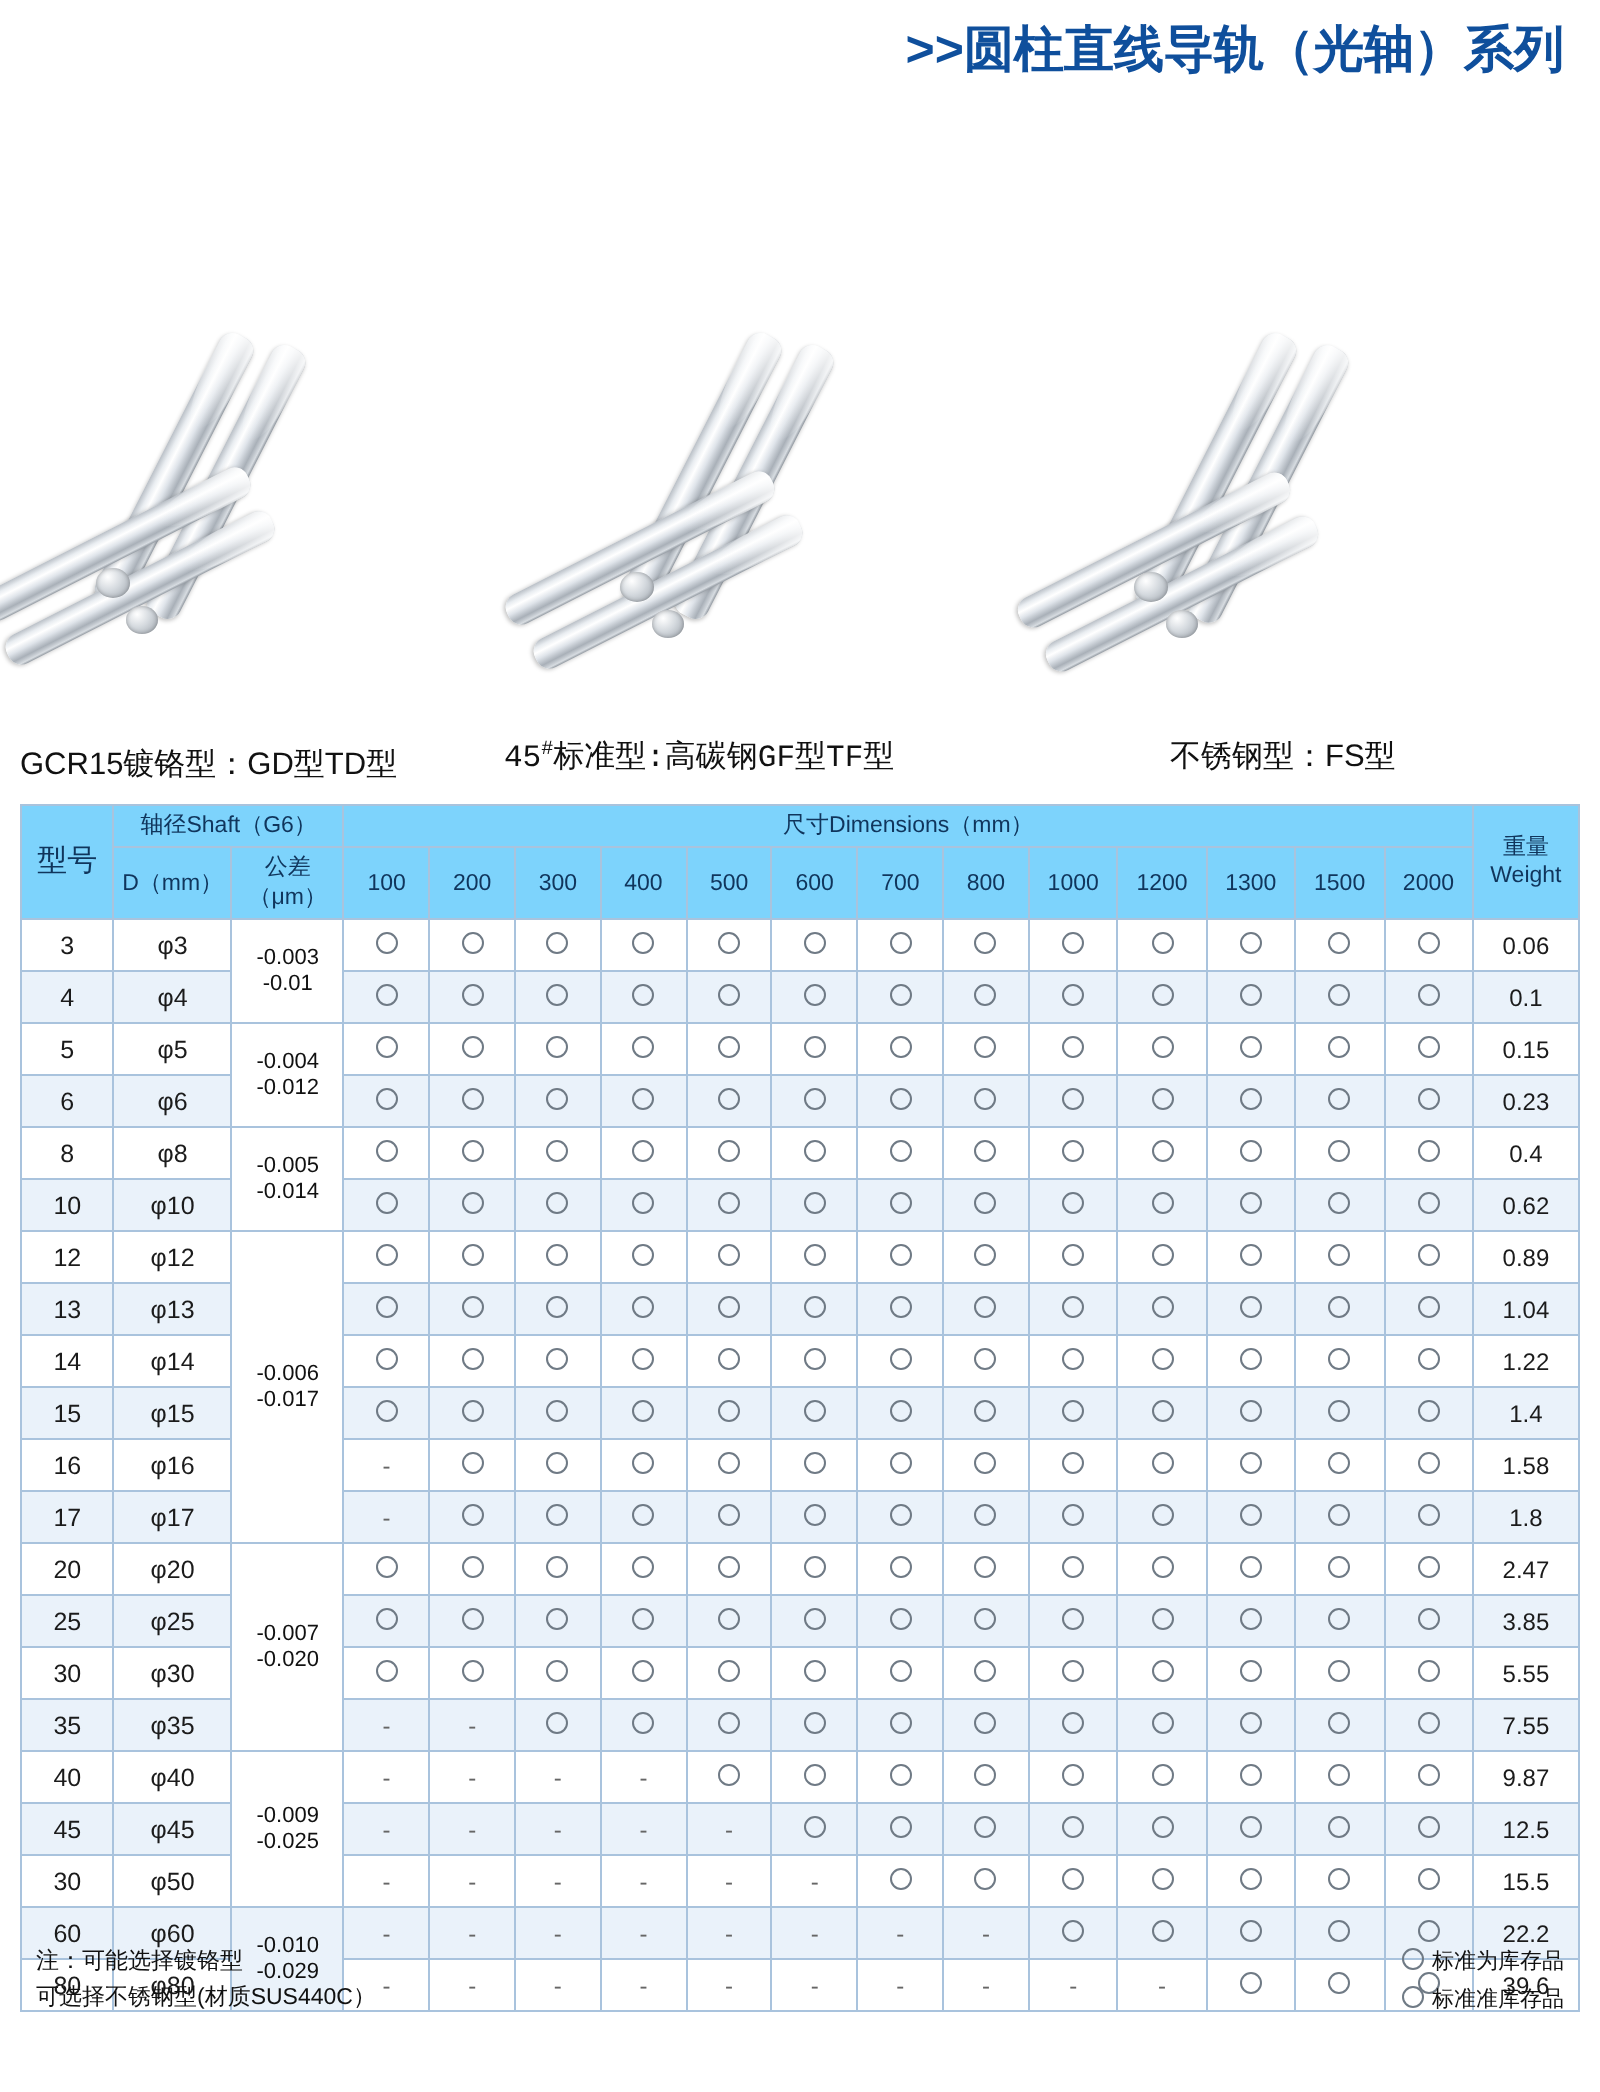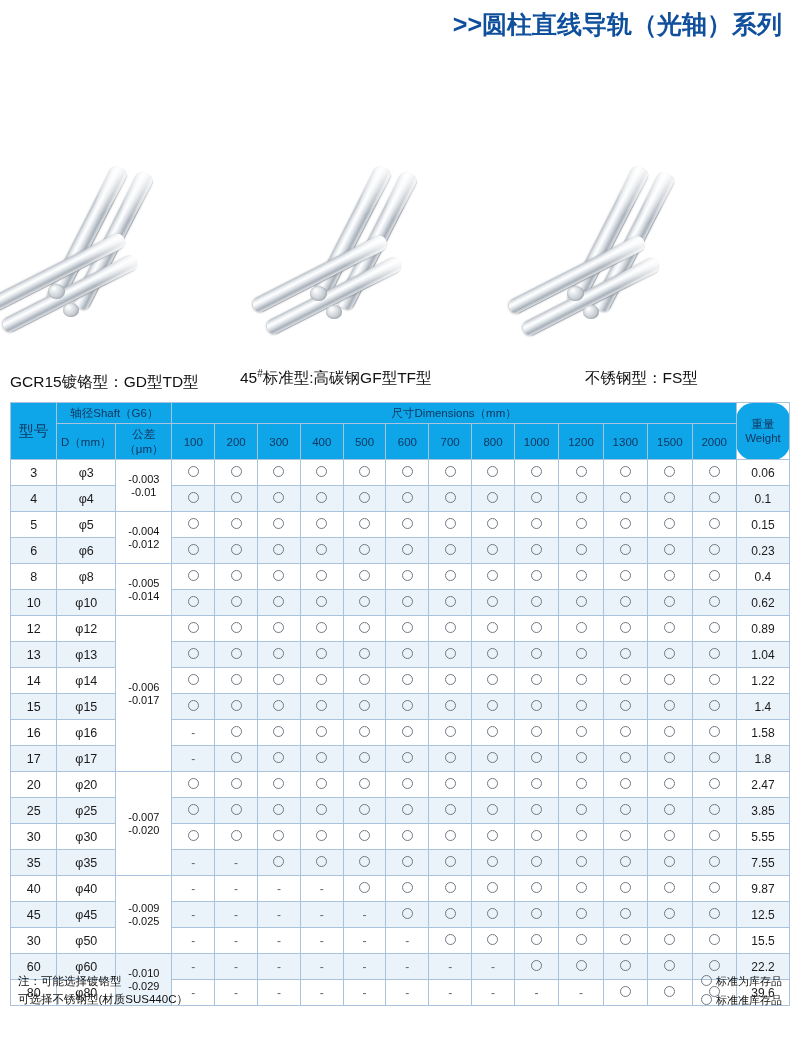--- a/index.html
+++ b/index.html
@@ -43,37 +43,37 @@
   .cap{
     position:absolute;border-radius:50%;
     background:radial-gradient(circle at 35% 30%,#ffffff 0%,#d4d9de 45%,#9aa1a9 100%);
     box-shadow:inset 0 0 2px rgba(0,0,0,.3);
   }
 
   
   .captions{position:absolute;left:0;top:368px;width:800px;height:26px;}
   .cap-text{position:absolute;font-size:15.5px;color:#111;white-space:nowrap;}
   .cap1{left:10px;top:4px;}
-  .cap2{left:240px;top:0;}
+  .cap2{left:252px;top:0;font-family:Liberation Mono, monospace;}
   .cap3{left:585px;top:0;}
   .sup{font-size:10px;vertical-align:super;}
 
   
   .table-wrap{position:absolute;left:10px;top:402px;width:780px;}
   table{border-collapse:collapse;width:780px;font-size:11px;}
   th,td{border:1px solid #a9c3dd;text-align:center;vertical-align:middle;}
   thead th{
-    background:#0ea5e9;color:#10355c;font-size:11.5px;font-weight:normal;
+    background:#7dd3fc;color:#10355c;font-size:11.5px;font-weight:normal;
     padding:3px 2px;line-height:1.25;
   }
   .th-model{width:50px;font-size:15px;}
   .th-d{width:58px;}
   .th-tol{width:55px;}
   .th-dim{width:44px;}
-  .th-weight{width:52px;font-size:11.5px;border-radius:17px;}
+  .th-weight{width:52px;font-size:11.5px;}
   tbody td{height:23px;font-size:12px;color:#1b1b1b;background:#ffffff;}
   tbody tr.alt td{background:#eaf2fa;}
   td.model{font-size:12.5px;}
   td.dia{font-size:12.5px;}
   td.tol{font-size:11px;line-height:1.15;color:#111;}
   td.mark{font-size:11px;color:#3b3b3b;}
   td.w{font-size:12px;}
   .circ{
     display:inline-block;width:9px;height:9px;border-radius:50%;
     border:1.3px solid #6f7a85;background:transparent;

